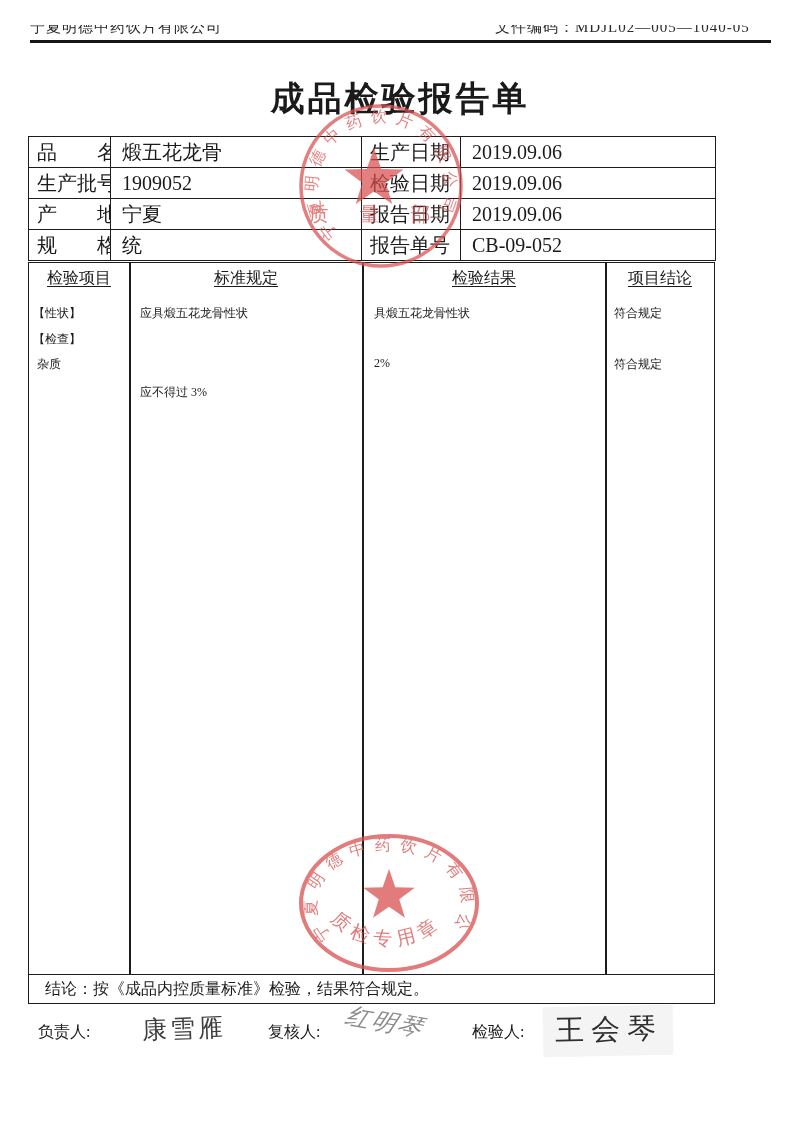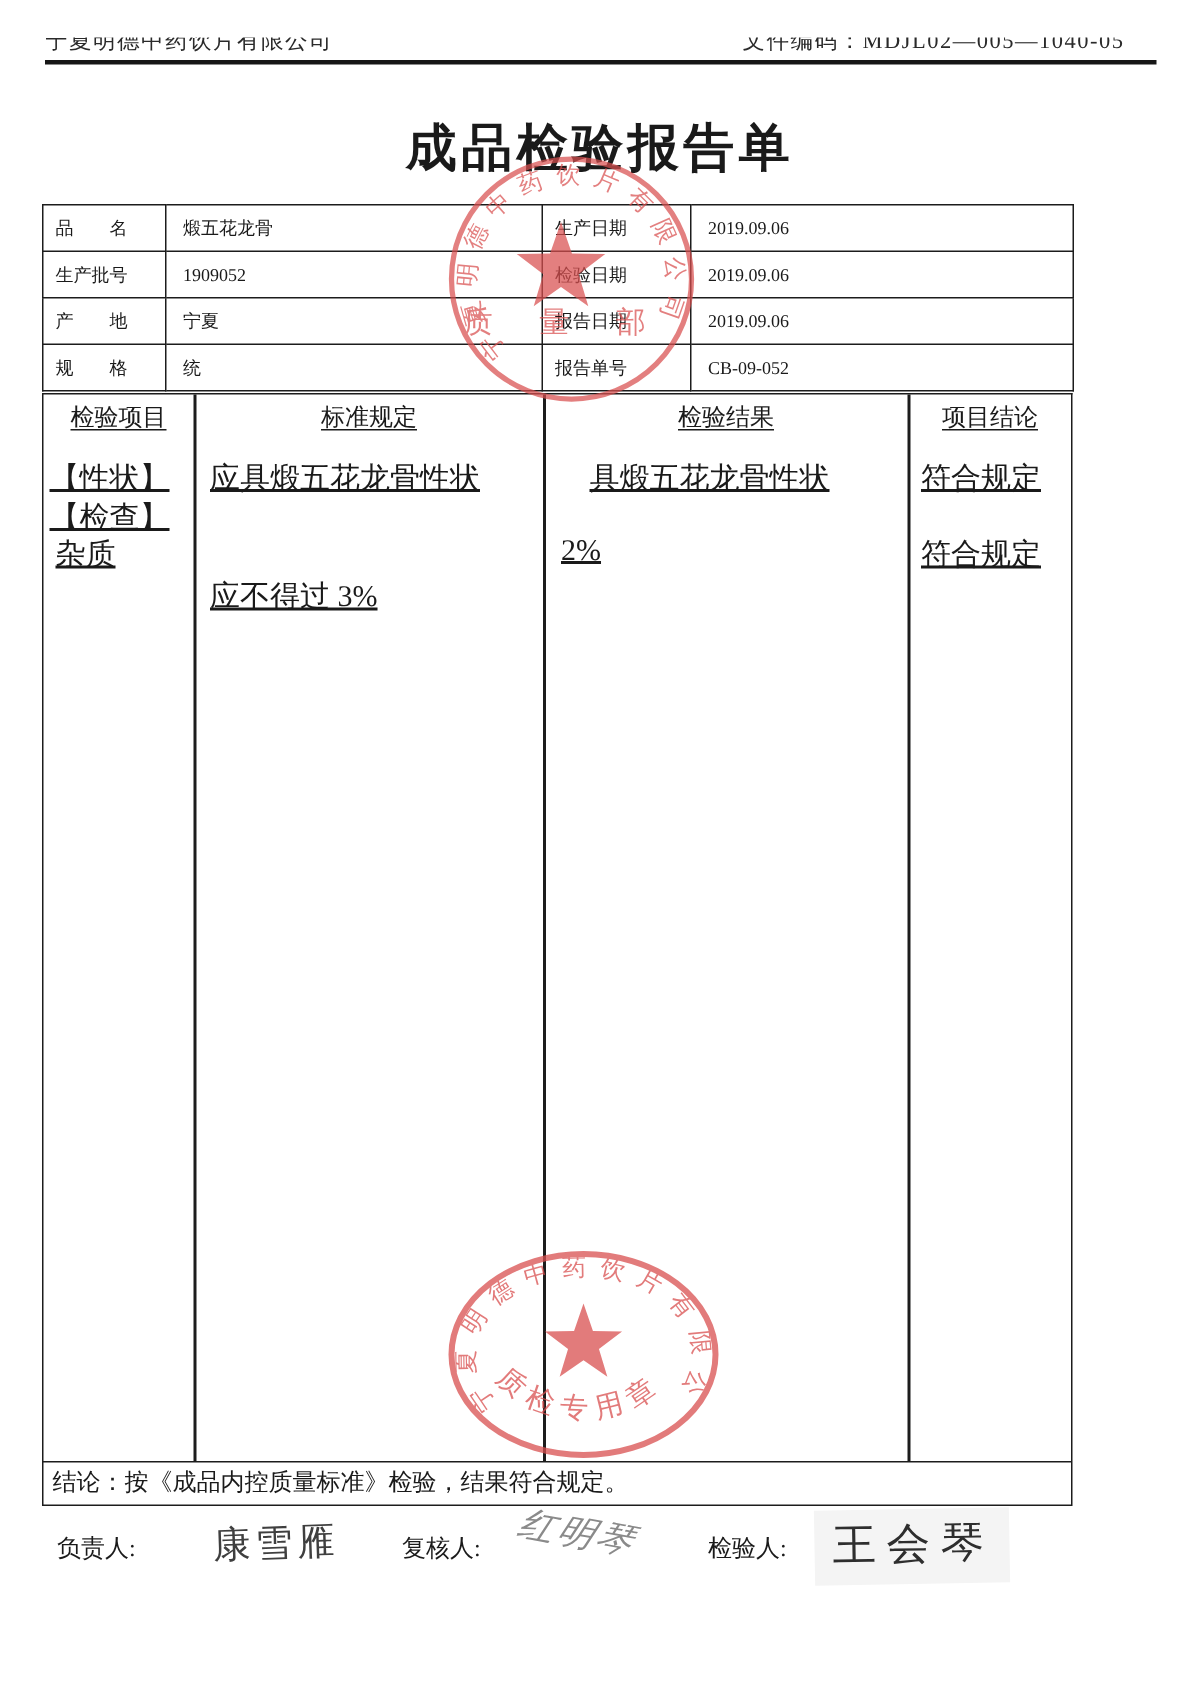--- a/index.html
+++ b/index.html
@@ -10,33 +10,33 @@
   }
   
   .clipbox { position:absolute; top:25px; height:15px; overflow:hidden; font-size:15px; color:#2a2a2a; }
   .clipbox > span { display:block; margin-top:-7px; letter-spacing:1px; white-space:nowrap; }
   .header-rule { position:absolute; left:30px; top:40px; width:741px; height:3px; background:#161616; }
   .doc-title { position:absolute; left:0; top:76px; width:100%; text-align:center;
     font-size:34px; font-weight:bold; letter-spacing:3px; z-index:2; }
 
   
   table.info { position:absolute; left:28px; top:136px; width:687px; border-collapse:collapse; table-layout:fixed; z-index:1; }
-  table.info td { border:1.5px solid #1c1c1c; height:31px; font-size:12px; padding:0 0 0 8px; white-space:nowrap; overflow:hidden; }
+  table.info td { border:1.5px solid #1c1c1c; height:31px; font-size:20px; padding:0 0 0 8px; white-space:nowrap; overflow:hidden; }
   table.info td.val { padding-left:11px; font-family:"Liberation Serif","DejaVu Serif",serif; }
 
   
   .inspect { position:absolute; left:28px; top:262px; width:687px; height:712px;
     border:1.5px solid #1c1c1c; border-bottom:none; z-index:1; }
   .vline { position:absolute; top:0; bottom:0; width:1.5px; background:#1c1c1c; }
   .col-head { position:absolute; top:5px; text-align:center; font-size:16px; }
   .col-head span { text-decoration:underline; text-underline-offset:3px; }
-  .celltxt { position:absolute; font-size:20px; white-space:nowrap;text-decoration:underline; }
+  .celltxt { position:absolute; font-size:12px; white-space:nowrap; }
 
   .conclusion-row { position:absolute; left:28px; top:974px; width:687px; height:30px;
-    border:1.5px solid #1c1c1c; font-size:16px; line-height:27px; padding-left:6px; z-index:1; }
+    border:1.5px solid #1c1c1c; font-size:16px; line-height:27px; padding-left:16px; z-index:1; }
 
   
   .sig-label { position:absolute; font-size:16px; white-space:nowrap; }
   .hand { position:absolute; white-space:nowrap; }
   .hand-owner { left:142px; top:1012px; font-size:25px; color:#3f3f3f; letter-spacing:3px; transform:rotate(-2deg); }
   .hand-review { left:346px; top:1006px; font-size:24px; color:#8a8a8a; font-style:italic; letter-spacing:2px; transform:rotate(10deg) skewX(-10deg); }
   .hand-inspect { left:543px; top:1006px; font-size:29px; color:#2e2e2e; letter-spacing:7px;
     background:#f4f4f4; padding:4px 10px 6px 12px; transform:rotate(-1deg); }
 
   
@@ -115,21 +115,21 @@
       <span>检验项目</span></div>
     <div class="col-head" style="left:101px; width:232px;">
       <span>标准规定</span></div>
     <div class="col-head" style="left:334px; width:242px;">
       <span>检验结果</span></div>
     <div class="col-head" style="left:577px; width:108px;">
       <span>项目结论</span></div>
 
     <span class="celltxt" style="left:4px; top:42px;">【性状】</span>
     <span class="celltxt" style="left:111px; top:42px;">应具煅五花龙骨性状</span>
-    <span class="celltxt" style="left:345px; top:42px;margin-left:19px;">具煅五花龙骨性状</span>
+    <span class="celltxt" style="left:345px; top:42px;">具煅五花龙骨性状</span>
     <span class="celltxt" style="left:585px; top:42px;">符合规定</span>
 
     <span class="celltxt" style="left:4px; top:68px;">【检查】</span>
 
     <span class="celltxt" style="left:8px; top:93px;">杂质</span>
     <span class="celltxt" style="left:111px; top:93px;margin-top:28px;">应不得过 3%</span>
     <span class="celltxt" style="left:345px; top:93px;">2%</span>
     <span class="celltxt" style="left:585px; top:93px;">符合规定</span>
   </div>
 

